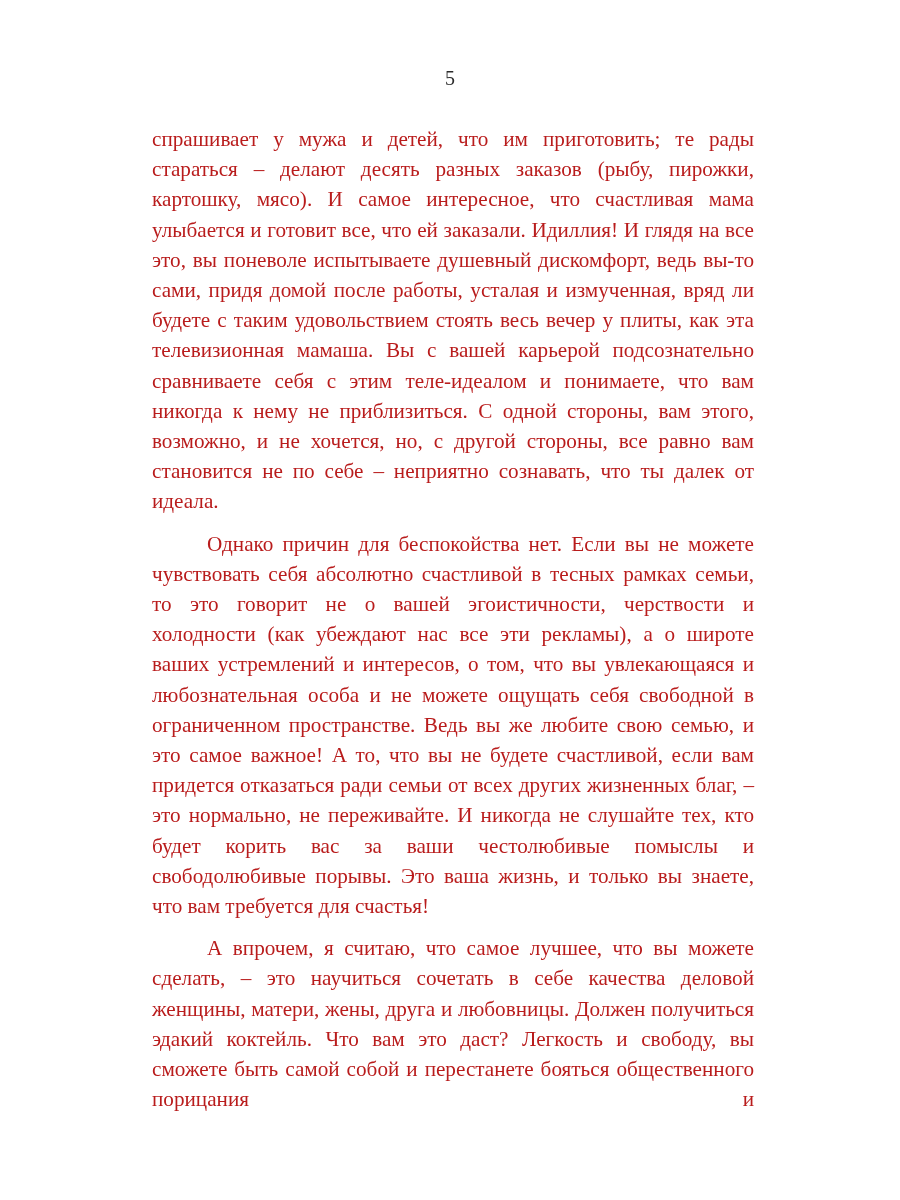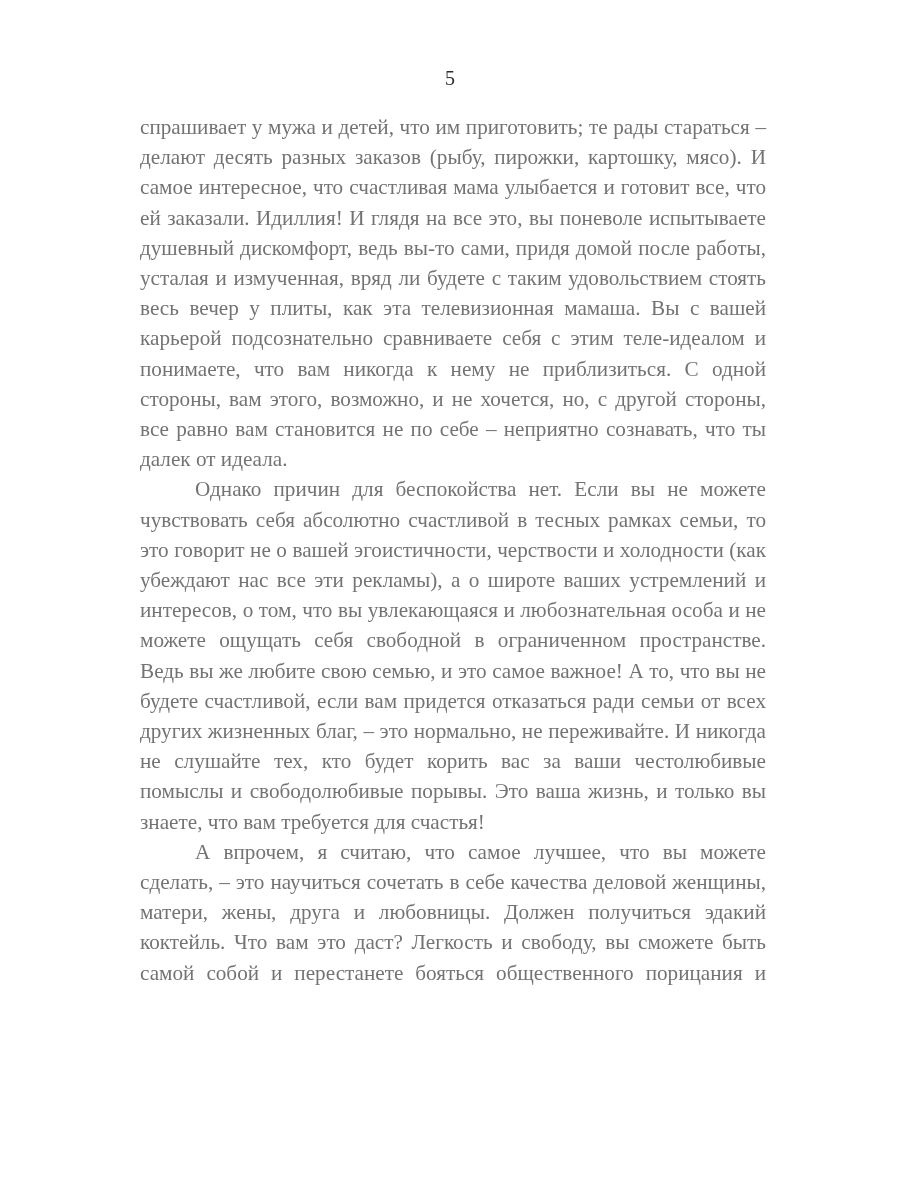--- a/index.html
+++ b/index.html
@@ -28,26 +28,26 @@
     color: #2a2a2a;
     letter-spacing: 0.2px;
   }
   .text-block {
     position: absolute;
     left: 140px;
     top: 112px;
     width: 626px;
   }
   .para {
-    margin: 0;
+    margin: 12px;
     font-size: 21.2px;
     line-height: 30.2px;
     text-align: justify;
     text-justify: inter-word;
-    color: #737373;
+    color: #b91c1c;
     font-family: Liberation Serif, serif;
     -webkit-font-smoothing: antialiased;
   }
   .para.indent {
     text-indent: 55px;
   }
   
   .para::after {
     content: "";
     display: inline-block;

